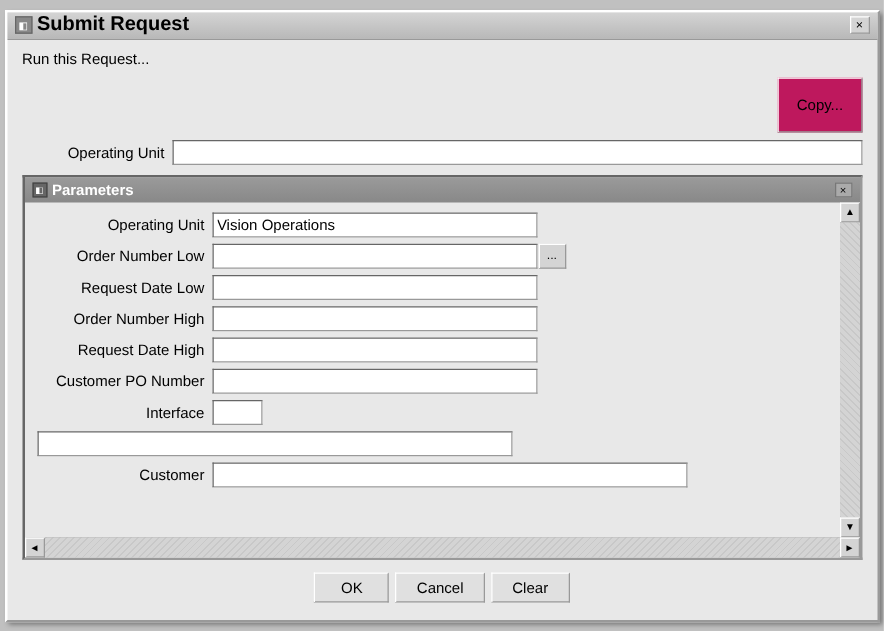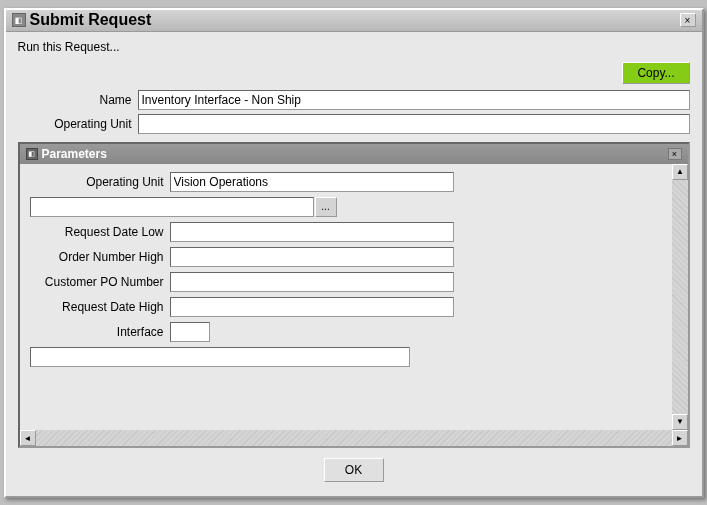--- a/index.html
+++ b/index.html
@@ -77,25 +77,25 @@
       font-size: 12px;
       margin-bottom: 8px;
       color: #000;
     }
     .copy-btn-row {
       display: flex;
       justify-content: flex-end;
       margin-bottom: 6px;
     }
     .copy-btn {
-      background: #84cc16;
-      border: 1px solid #999;
-      border-top-color: #fff;
-      border-left-color: #fff;
-      padding: 3px 14px;
+      background: #be185d;
+      border: 1px solid #999;
+      border-top-color: #fff;
+      border-left-color: #fff;
+      padding: 14px 14px;
       font-size: 12px;
       cursor: pointer;
     }
     .field-row {
       display: flex;
       align-items: center;
       margin-bottom: 4px;
     }
     .field-label {
       width: 120px;
@@ -225,21 +225,21 @@
     .param-input {
       height: 20px;
       background: white;
       border: 1px solid #999;
       border-top-color: #666;
       border-left-color: #666;
       font-size: 12px;
       padding: 0 3px;
     }
     .param-input.medium {
-      width: 284px;
+      width: 260px;
     }
     .param-input.short {
       width: 40px;
     }
     .param-input.long {
       width: 380px;
     }
     .browse-btn {
       width: 22px;
       height: 20px;
@@ -317,24 +317,20 @@
   </div>
 
   <div class="outer-body">
 
     <div class="run-request-label">Run this Request...</div>
 
     <div class="copy-btn-row">
       <button class="copy-btn">Copy...</button>
     </div>
 
-    <div class="field-row">
-      <span class="field-label">Name</span>
-      <input class="field-input" type="text" value="Inventory Interface - Non Ship" style="">
-    </div>
 
     <div class="field-row">
       <span class="field-label">Operating Unit</span>
       <input class="field-input" type="text" value="" style="">
     </div>
 
     <div class="params-window">
 
       <div class="params-title-bar">
         <div class="params-title-left">
@@ -346,67 +342,74 @@
 
       <div class="params-body">
         <div class="params-content">
 
           <div class="param-row">
             <span class="param-label">Operating Unit</span>
             <input class="param-input medium" type="text" value="Vision Operations" style="">
           </div>
 
           <div class="param-row">
+            <span class="param-label">Order Number Low</span>
             <input class="param-input medium" type="text" value="" style="">
             <div class="browse-btn">...</div>
           </div>
 
           <div class="param-row">
             <span class="param-label">Request Date Low</span>
             <input class="param-input medium" type="text" value="" style="">
           </div>
 
           <div class="param-row">
             <span class="param-label">Order Number High</span>
             <input class="param-input medium" type="text" value="" style="">
           </div>
 
           <div class="param-row">
+            <span class="param-label">Request Date High</span>
+            <input class="param-input medium" type="text" value="" style="">
+          </div>
+
+          <div class="param-row">
             <span class="param-label">Customer PO Number</span>
             <input class="param-input medium" type="text" value="" style="">
           </div>
 
           <div class="param-row">
-            <span class="param-label">Request Date High</span>
-            <input class="param-input medium" type="text" value="" style="">
-          </div>
-
-          <div class="param-row">
             <span class="param-label">Interface</span>
             <input class="param-input short" type="text" value="" style="">
           </div>
 
           <div class="param-row">
             <input class="param-input long" type="text" value="" style="">
           </div>
 
+          <div class="param-row">
+            <span class="param-label">Customer</span>
+            <input class="param-input long" type="text" value="" style="">
+          </div>
 
         </div>
 
         <div class="params-scrollbar">
           <div class="scrollbar-btn">▲</div>
           <div class="scrollbar-track"></div>
           <div class="scrollbar-btn">▼</div>
         </div>
       </div>
 
       <div class="params-hscrollbar">
         <div class="hscrollbar-btn">◄</div>
         <div class="hscrollbar-track"></div>
         <div class="hscrollbar-btn">►</div>
       </div>
     </div>
 
     <div class="bottom-buttons">
       <button class="action-btn">OK</button>
+      <button class="action-btn">Cancel</button>
+      <button class="action-btn">Clear</button>
     </div>
   </div>
 </div>
 
 </body></html>

